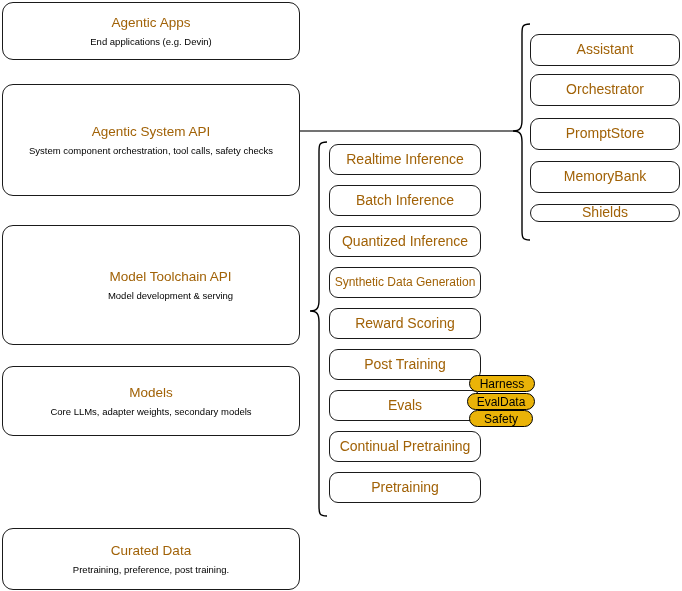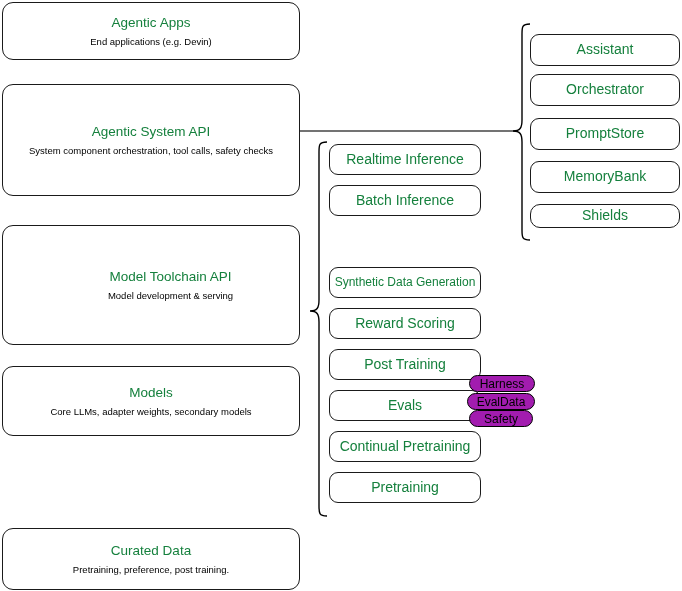--- a/index.html
+++ b/index.html
@@ -29,21 +29,21 @@
     background: #ffffff;
     display: flex;
     flex-direction: column;
     align-items: center;
     justify-content: center;
     text-align: center;
     line-height: 1.25;
   }
   .node .title {
     font-size: 13px;
-    color: #15803d;
+    color: #a16207;
     white-space: nowrap;
   }
   .node .sub {
     font-size: 9.5px;
     color: #000000;
     margin-top: 4px;
     white-space: nowrap;
   }
 
   
@@ -57,21 +57,21 @@
   .item .title {
     font-size: 14px;
   }
 
   
   .pill {
     position: absolute;
     box-sizing: border-box;
     border: 1.6px solid #000000;
     border-radius: 999px;
-    background: #a21caf;
+    background: #eab308;
     display: flex;
     align-items: center;
     justify-content: center;
     font-size: 12px;
     white-space: nowrap;
     z-index: 5;
   }
 
   
   .connector {
@@ -153,20 +153,23 @@
                C 17 373, 17 376, 25 376"></path>
     </svg>
   </div>
 
   <div class="node item" style="left:329px; top:144px; width:152px; height:31px;">
     <div class="title">Realtime Inference</div>
   </div>
   <div class="node item" style="left:329px; top:185px; width:152px; height:31px;">
     <div class="title">Batch Inference</div>
   </div>
+  <div class="node item" style="left:329px; top:226px; width:152px; height:31px;">
+    <div class="title">Quantized Inference</div>
+  </div>
   <div class="node item" style="left:329px; top:267px; width:152px; height:31px;">
     <div class="title" style="font-size:12px;">Synthetic Data Generation</div>
   </div>
   <div class="node item" style="left:329px; top:308px; width:152px; height:31px;text-align:center;">
     <div class="title">Reward Scoring</div>
   </div>
   <div class="node item" style="left:329px; top:349px; width:152px; height:31px;">
     <div class="title">Post Training</div>
   </div>
   <div class="node item" style="left:329px; top:390px; width:152px; height:31px;">
@@ -194,17 +197,17 @@
   </div>
   <div class="node item" style="left:530px; top:74px; width:150px; height:32px;">
     <div class="title">Orchestrator</div>
   </div>
   <div class="node item" style="left:530px; top:118px; width:150px; height:32px;">
     <div class="title">PromptStore</div>
   </div>
   <div class="node item" style="left:530px; top:161px; width:150px; height:32px;">
     <div class="title">MemoryBank</div>
   </div>
-  <div class="node item" style="left:530px; top:204px; width:150px; height:24px;border-radius:10px;">
+  <div class="node item" style="left:530px; top:204px; width:150px; height:18px;border-radius:10px;">
     <div class="title">Shields</div>
   </div>
 
 </div>
 
 </body></html>

